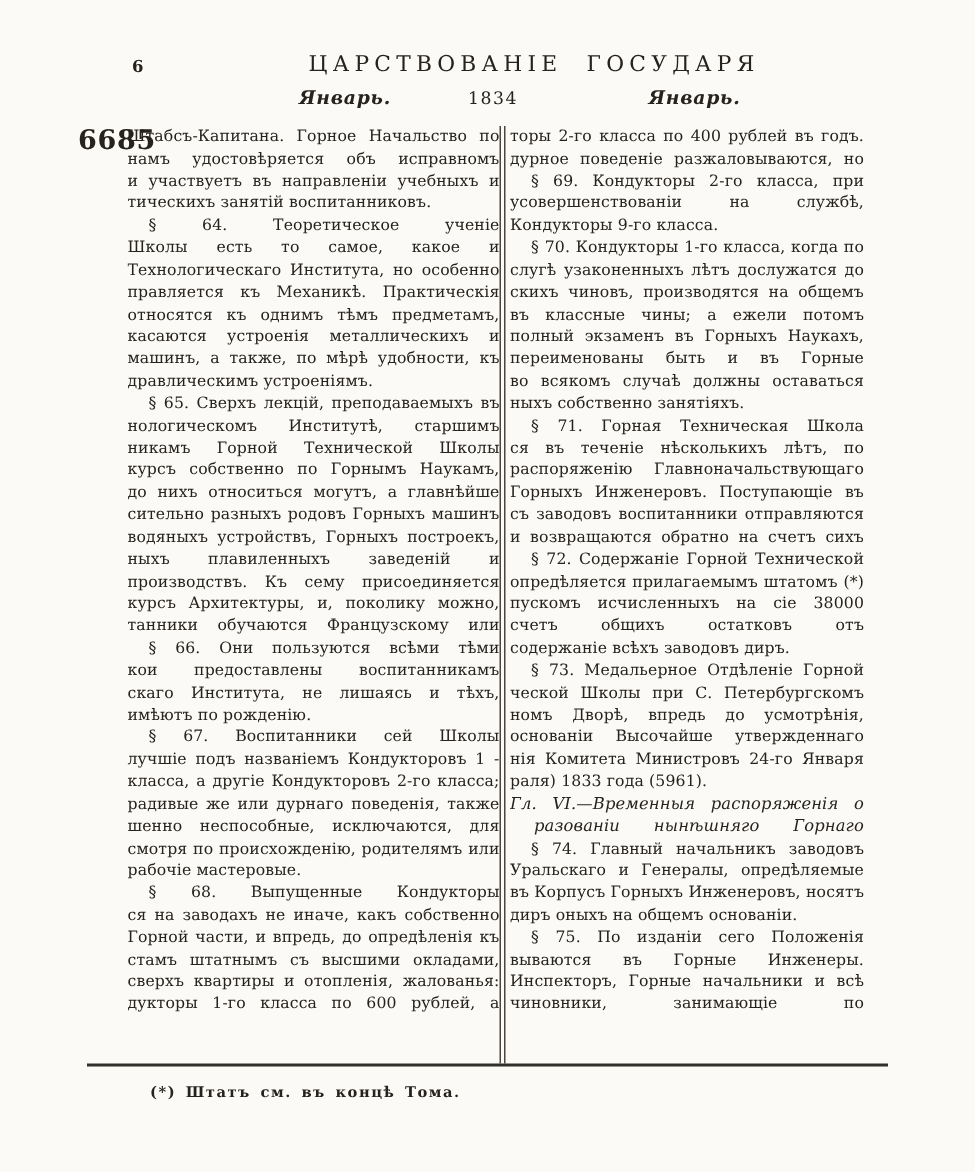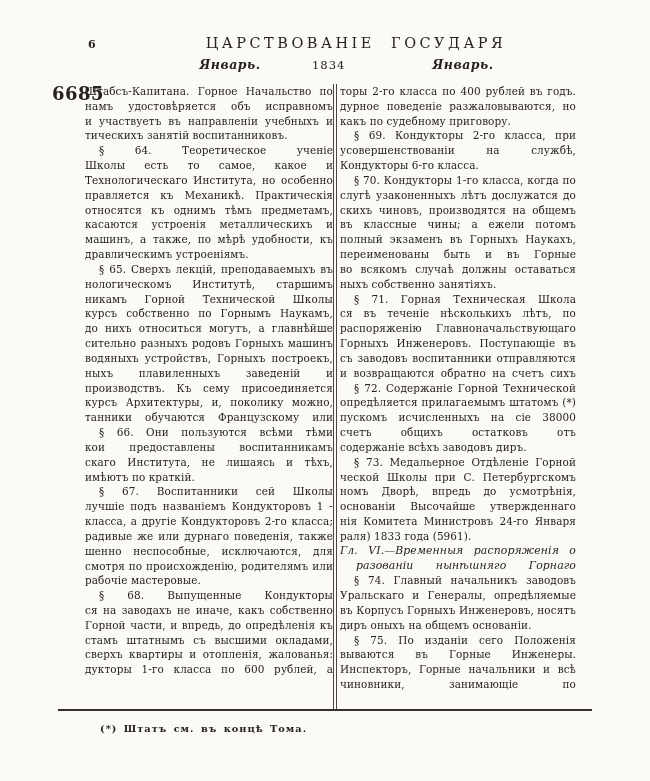--- a/index.html
+++ b/index.html
@@ -111,21 +111,21 @@
         <div class="tline">водяныхъ устройствъ, Горныхъ построекъ, раз-</div>
         <div class="tline">ныхъ плавиленныхъ заведеній и подземельныхъ</div>
         <div class="tline">производствъ. Къ сему присоединяется краткій</div>
         <div class="tline">курсъ Архитектуры, и, поколику можно, воспи-</div>
         <div class="tline">танники обучаются Французскому или Нѣмецкому</div>
       </div>
       <div class="para">
         <div class="tline firstline">§ 66. Они пользуются всѣми тѣми правами,</div>
         <div class="tline">кои предоставлены воспитанникамъ Технологиче-</div>
         <div class="tline">скаго Института, не лишаясь и тѣхъ, которыя</div>
-        <div class="tline lastline">имѣютъ по краткій.</div>
+        <div class="tline lastline">имѣютъ по рожденію.</div>
       </div>
       <div class="para">
         <div class="tline firstline">§ 67. Воспитанники сей Школы выпускаются:</div>
         <div class="tline">лучшіе подъ названіемъ Кондукторовъ 1 - го</div>
         <div class="tline">класса, а другіе Кондукторовъ 2-го класса; не-</div>
         <div class="tline">радивые же или дурнаго поведенія, также совер-</div>
         <div class="tline">шенно неспособные, исключаются, для отдачи,</div>
         <div class="tline">смотря по происхожденію, родителямъ или въ</div>
         <div class="tline lastline">рабочіе мастеровые.</div>
       </div>
@@ -138,26 +138,25 @@
         <div class="tline lastline">дукторы 1-го класса по 600 рублей, а Кондук-</div>
       </div>
     </div>
 
   <div class="divider"></div>
 
   <div class="col col-right">
       <div class="para">
         <div class="tline">торы 2-го класса по 400 рублей въ годъ. За</div>
         <div class="tline">дурное поведеніе разжаловываются, но не иначе,</div>
-        <div class="tline lastline">какъ по судебному приговору.</div>
       </div>
       <div class="para">
         <div class="tline firstline">§ 69. Кондукторы 2-го класса, при вящшемъ</div>
         <div class="tline">усовершенствованіи на службѣ, производятся въ</div>
-        <div class="tline lastline">Кондукторы 6-го класса.</div>
+        <div class="tline lastline">Кондукторы 9-го класса.</div>
       </div>
       <div class="para">
         <div class="tline firstline">§ 70. Кондукторы 1-го класса, когда по вы-</div>
         <div class="tline">слугѣ узаконенныхъ лѣтъ дослужатся до Офицер-</div>
         <div class="tline">скихъ чиновъ, производятся на общемъ основаніи</div>
         <div class="tline">въ классные чины; а ежели потомъ выдержатъ</div>
         <div class="tline">полный экзаменъ въ Горныхъ Наукахъ, то могутъ</div>
         <div class="tline">переименованы быть и въ Горные Инженеры, но</div>
         <div class="tline">во всякомъ случаѣ должны оставаться при Гор-</div>
         <div class="tline lastline">ныхъ собственно занятіяхъ.</div>

